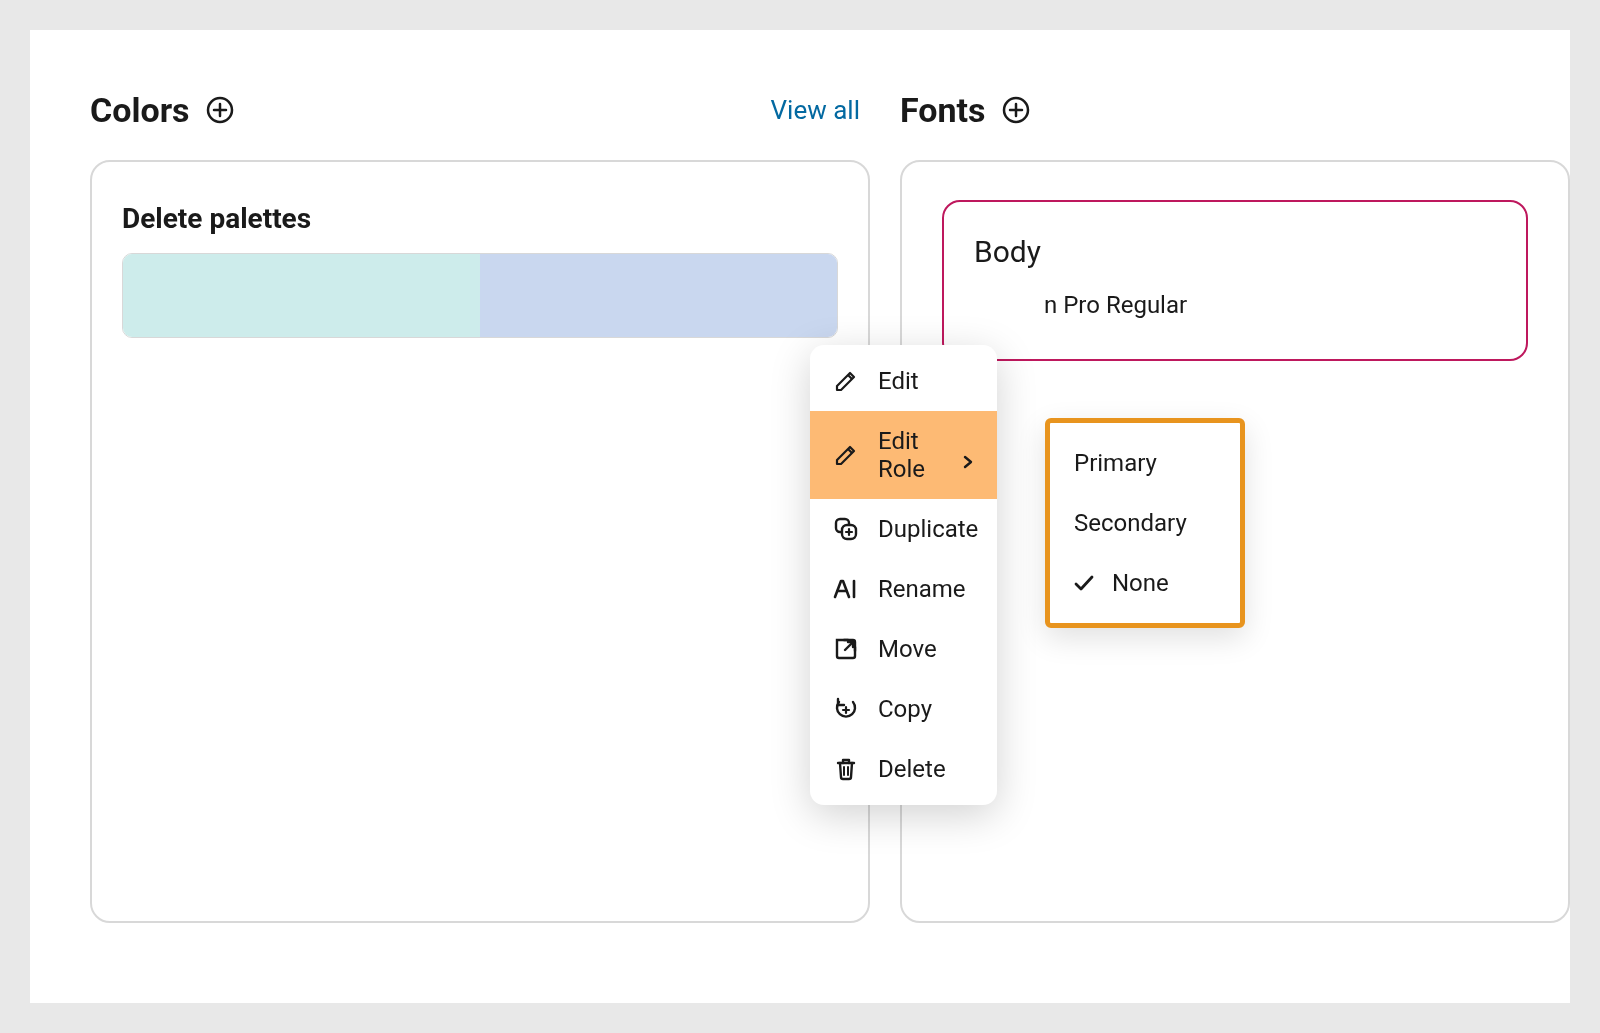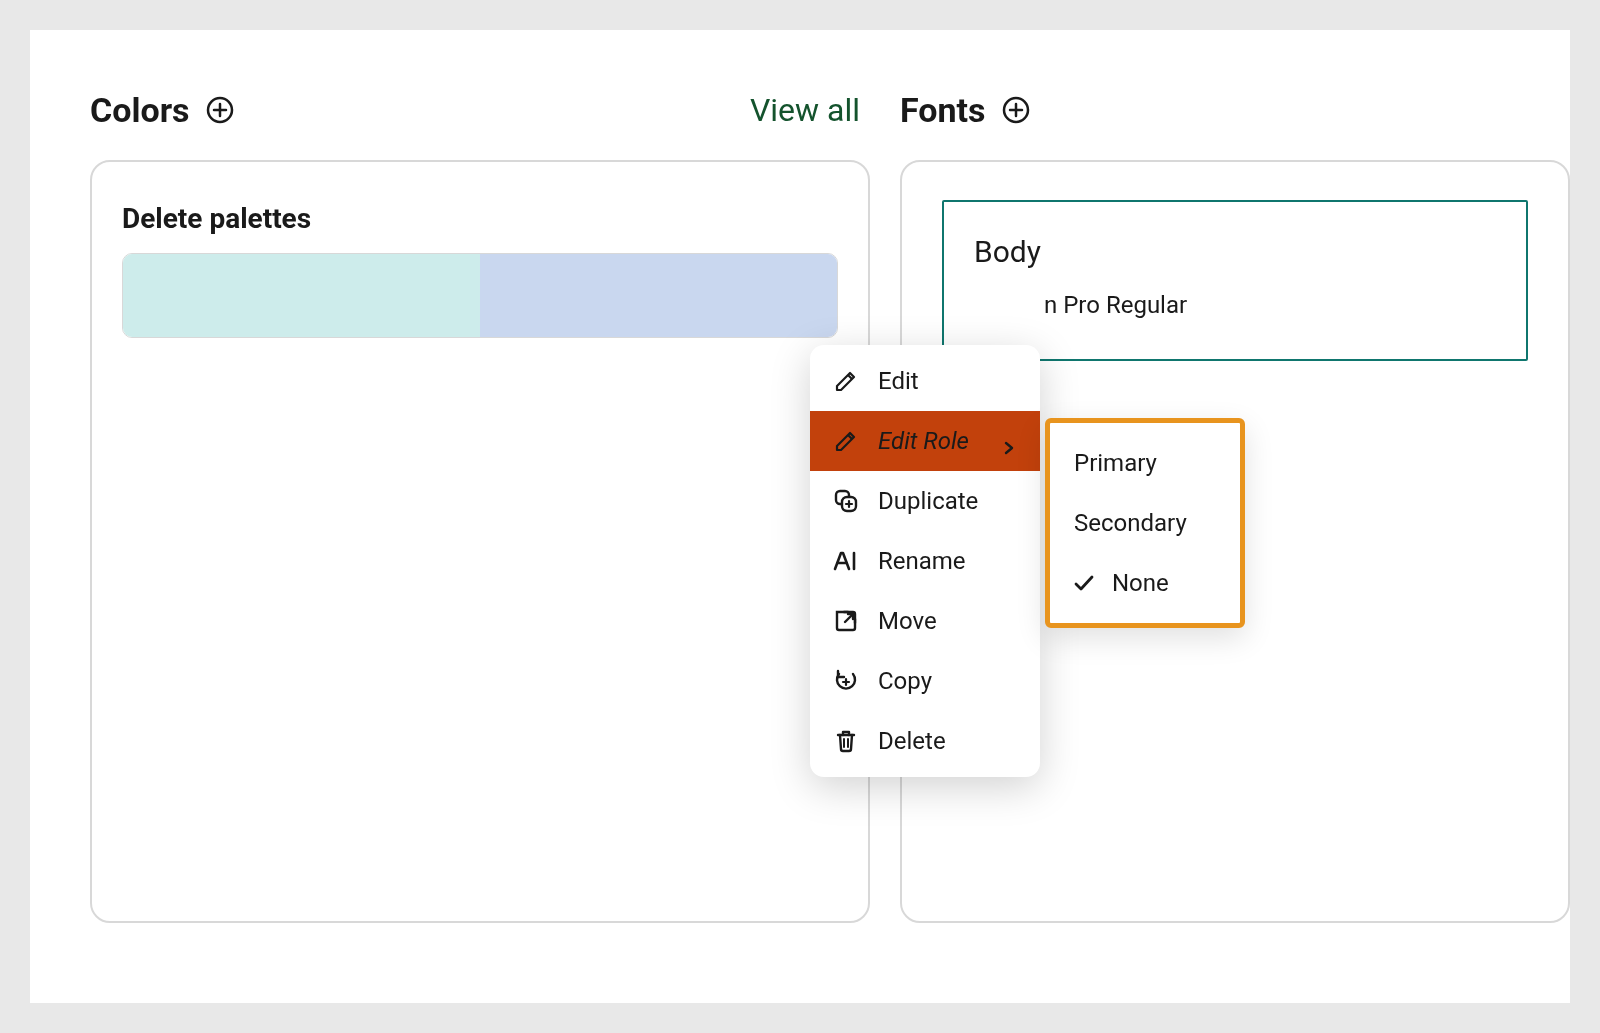--- a/index.html
+++ b/index.html
@@ -57,22 +57,22 @@
     }
     .add-circle {
       width: 30px;
       height: 30px;
       display: inline-flex;
       align-items: center;
       justify-content: center;
     }
     .add-circle svg { display: block; }
     .view-all {
-      color: #14532d;
-      font-size: 32px;
+      color: #0369a1;
+      font-size: 26px;
       font-weight: 400;
       text-decoration: none;
     }
     .card {
       border: 2px solid #d8d8d8;
       border-radius: 20px;
       padding: 40px 30px;
       flex: 1;
       position: relative;
     }
@@ -100,60 +100,59 @@
     }
     .swatch {
       flex: 1;
       height: 100%;
     }
     .sw1 { background: #cdeceb; }
     .sw2 { background: #c9d7ef; }
 
     .font-inner {
       margin: 38px 40px;
-      border: 2px solid #0f766e;
-      border-radius: 2px;
+      border: 2px solid #be185d;
+      border-radius: 18px;
       padding: 32px 30px 40px 30px;
     }
     .font-heading {
       font-size: 30px;
       font-weight: 400;
       color: #1a1a1a;
       margin-bottom: 22px;
     }
     .font-sub {
       font-size: 24px;
       color: #1a1a1a;
       padding-left: 70px;
     }
 
     
     .context-menu {
       position: absolute;
       left: 780px;
       top: 315px;
-      width: 230px;
+      width: 187px;
       background: #ffffff;
       border-radius: 14px;
       box-shadow: 0 10px 40px rgba(0,0,0,0.18);
       padding: 6px 0;
       z-index: 20;
     }
     .ctx-item {
       display: flex;
       align-items: center;
       padding: 16px 22px;
       gap: 18px;
       font-size: 24px;
       color: #1a1a1a;
       cursor: pointer;
     }
     .ctx-item.highlight {
-      background: #c2410c;
-      font-style: italic;
+      background: #fdba74;
     }
     .ctx-icon {
       width: 28px;
       height: 28px;
       display: inline-flex;
       align-items: center;
       justify-content: center;
       flex-shrink: 0;
     }
     .ctx-chevron {

